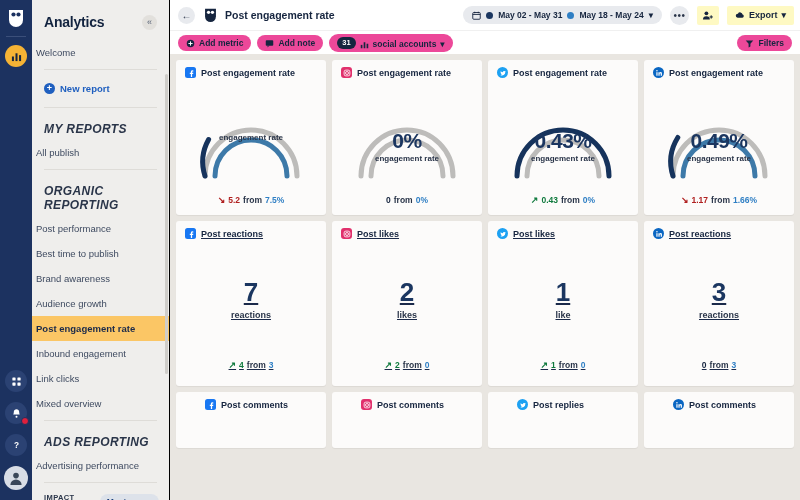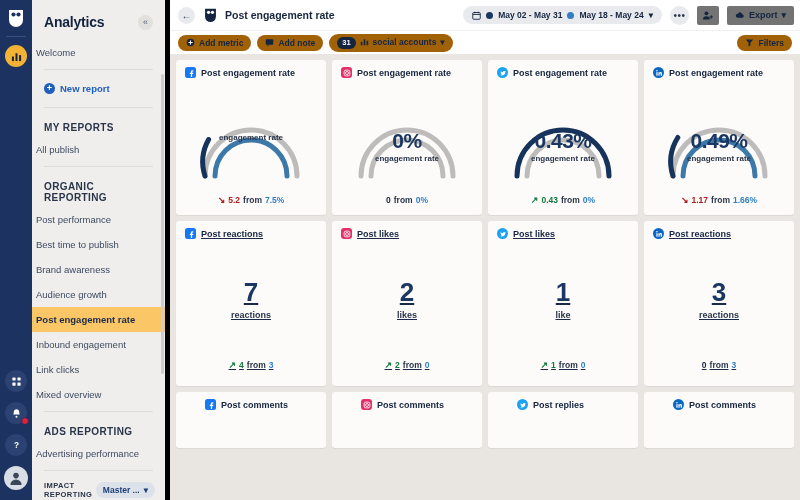--- a/index.html
+++ b/index.html
@@ -36,21 +36,21 @@
   .rail-bottom .rail-btn.avatar { background: #d8dde6; width: 24px; height: 24px; margin-bottom: 2px;}
   .dot-badge {
     position: absolute; right: -2px; bottom: -1px; width: 8px; height: 8px;
     border-radius: 50%; background: #e0203c; border: 1.5px solid #1c3260;
   }
 
   
   .sidebar {
     width: 138px; flex: 0 0 138px; background: #efeeec;
     position: relative; display: flex; flex-direction: column;
-    border-right: 5px solid #000000;
+    border-right: 1px solid #000000;
   }
   .sb-head {
     display: flex; align-items: center; justify-content: space-between;
     padding: 14px 12px 10px 12px;
   }
   .sb-title { font-size: 14px; font-weight: bold; letter-spacing: -0.2px; color: #12233f; }
   .collapse-btn {
     width: 15px; height: 15px; border-radius: 50%; background: #e2e0dc;
     color: #5a6478; display:flex; align-items:center; justify-content:center;
     font-size: 9px; line-height: 1;
@@ -63,22 +63,22 @@
   .sb-new {
     padding: 9px 12px; font-size: 9.5px; font-weight: bold; color: #1f5fbf;
     display: flex; align-items: center; gap: 5px;
   }
   .plus-circle {
     width: 11px; height: 11px; border-radius: 50%; background: #1f5fbf; color: #fff;
     display:flex; align-items:center; justify-content:center; font-size: 9px;
     line-height: 1; font-weight: bold;
   }
   .sb-sec {
-    padding: 10px 12px 4px 12px; font-size: 10px; font-weight: bold;
-    letter-spacing: 0.4px; color: #2a3549; text-transform: uppercase;
+    padding: 10px 12px 4px 12px; font-size: 12px; font-weight: bold;
+    letter-spacing: 0.4px; color: #2a3549; text-transform: uppercase; font-style: italic;
   }
   .sb-div { height: 1px; background: #dedcd8; margin: 4px 12px; }
   .sb-impact { display: flex; align-items: center; justify-content: space-between; padding: 6px 10px 6px 12px; }
   .sb-impact-label { font-size: 7.5px; font-weight: bold; letter-spacing: .4px; color:#2a3549; line-height: 1.25; width: 48px;}
   .master-pill {
     background: #dde2ea; color: #1b3f7a; font-size: 8.5px; font-weight: bold;
     border-radius: 10px; padding: 3px 7px; display: flex; align-items: center; gap: 4px;
   }
   .sb-track {
     position: absolute; right: 1px; top: 34px; width: 3px; height: 300px;
@@ -101,32 +101,32 @@
   .daterange {
     display: flex; align-items: center; gap: 5px; background: #e8eaee;
     border-radius: 12px; padding: 4px 9px; font-size: 8.5px; font-weight: bold; color:#16253f;
   }
   .dot { width: 7px; height: 7px; border-radius: 50%; display: inline-block; }
   .more-btn {
     width: 19px; height: 19px; border-radius: 50%; background: #e8eaee; color:#2a3549;
     display:flex;align-items:center;justify-content:center;font-size:10px; letter-spacing:0.5px;
   }
   .orange-btn {
-    background: #737373; height: 19px; border-radius: 2px; display:flex;align-items:center;
+    background: #fef9c3; height: 19px; border-radius: 2px; display:flex;align-items:center;
     justify-content:center; color: #16253f; font-size: 9px; font-weight: bold; gap:4px;
   }
   .orange-btn.sq { width: 22px; }
   .orange-btn.exp { padding: 0 8px; }
 
   .toolbar {
     height: 24px; flex: 0 0 24px; background: #fff; display: flex; align-items: center;
     padding: 0 8px; gap: 6px; border-top: 1px solid #f0f0f0;
   }
   .chip {
-    display: flex; align-items: flex-start; gap: 4px; background: #a16207; color: #16253f;
+    display: flex; align-items: flex-end; gap: 4px; background: #ec4899; color: #16253f;
     border-radius: 10px; padding: 3px 8px; font-size: 8.5px; font-weight: bold;
   }
   .count-badge {
     background: #16253f; color: #fff; border-radius: 8px; font-size: 7.5px;
     padding: 1.5px 5px; font-weight: bold;
   }
   .toolbar-spacer { flex: 1; }
 
   
   .board { flex: 1; padding: 6px 6px 0 6px; overflow: hidden; position: relative; }

